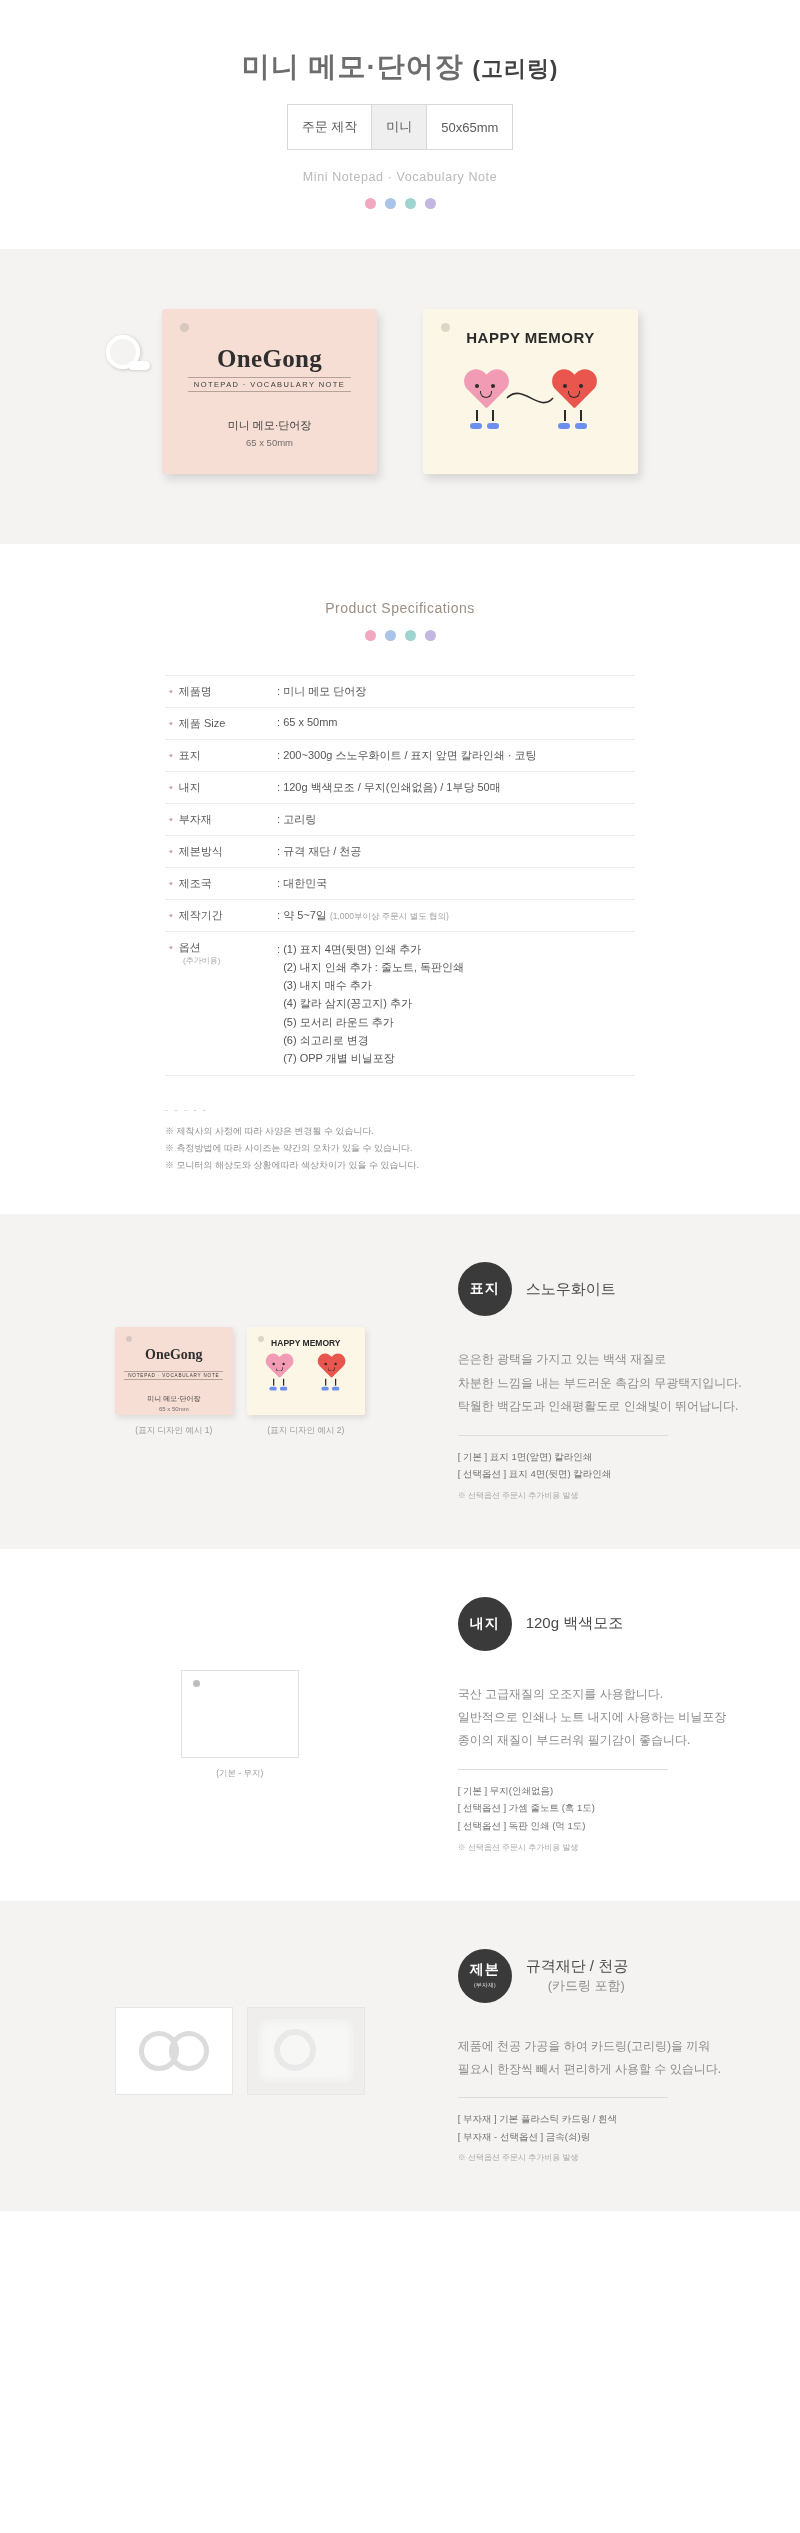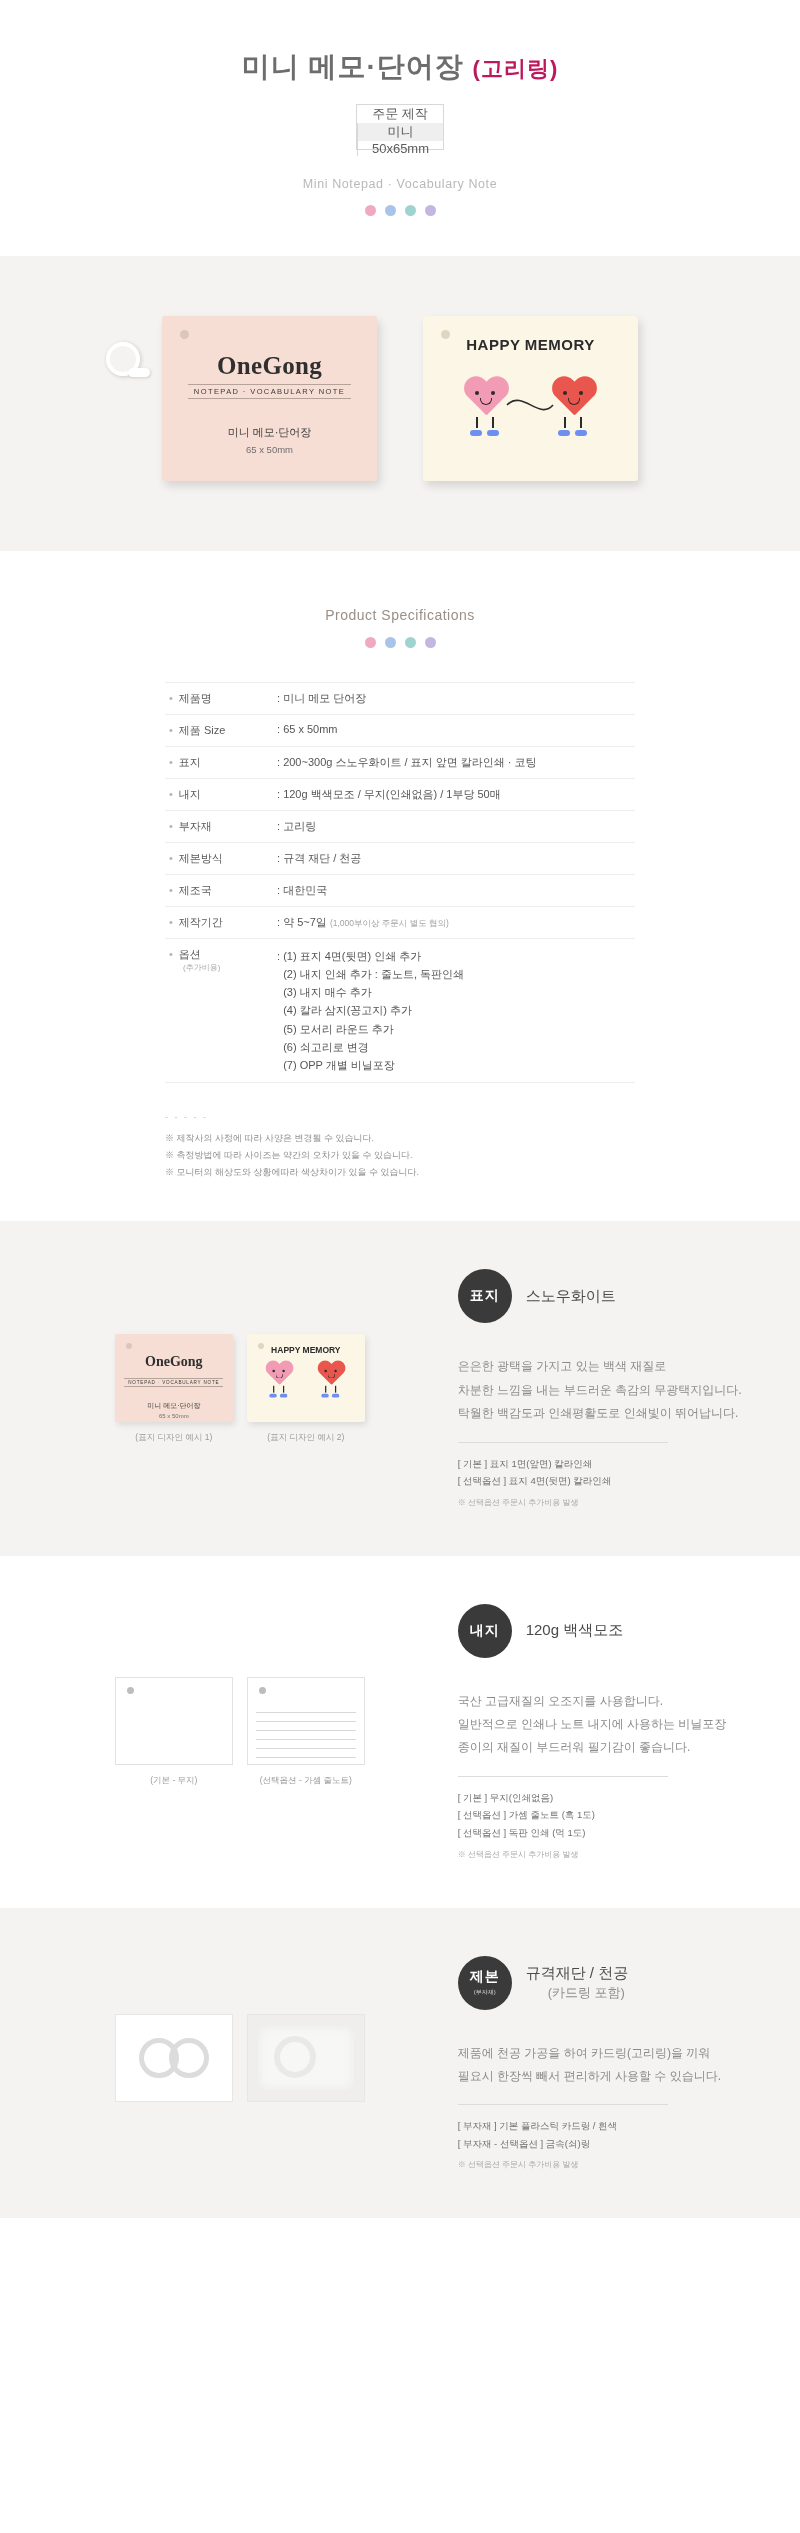--- a/index.html
+++ b/index.html
@@ -16,29 +16,28 @@
     background: #ffffff;
     padding: 48px 0 40px 0;
     text-align: center;
   }
   .header h1 {
     font-size: 28px;
     font-weight: bold;
     color: #6d6d6d;
     letter-spacing: 1px;
   }
-  .header h1 .paren { font-size: 22px; color: #be185d; }
+  .header h1 .paren { font-size: 22px; color: #404040; }
   .tagbar {
-    margin: 18px auto 11px auto;
+    margin: 18px auto 4px auto;
     display: inline-flex;
     align-items: stretch;
     border: 1px solid #d8d8d8;
     background: #fff;
     height: 46px;
-    flex-direction: column;
   }
   .tagbar .cell {
     display: flex; align-items: center; justify-content: center;
     padding: 0 14px;
     font-size: 13px;
     color: #5c5c5c;
   }
   .tagbar .cell + .cell { border-left: 1px solid #d8d8d8; }
   .tagbar .cell.grey { background: #efefef; color: #555; }
   .subtitle {
@@ -450,34 +449,20 @@
   </div>
 
   <div class="block white">
     <div class="left">
       <div class="thumb-wrap">
         <div class="np">
             <div class="hole"></div>
           </div>
         <div class="thumb-cap">(기본 - 무지)</div>
       </div>
-      <div class="thumb-wrap">
-        <div class="np lined">
-          <div class="hole"></div>
-          <div class="lines">
-            <div></div>
-              <div></div>
-              <div></div>
-              <div></div>
-              <div></div>
-              <div></div>
-          </div>
-        </div>
-        <div class="thumb-cap">(선택옵션 - 가셈 줄노트)</div>
-      </div>
     </div>
     <div class="right">
       <div class="badge-row">
         <div class="badge">
           <span>내지</span>
         </div>
         <div class="badge-title">
           <span>120g 백색모조</span>
         </div>
       </div>

